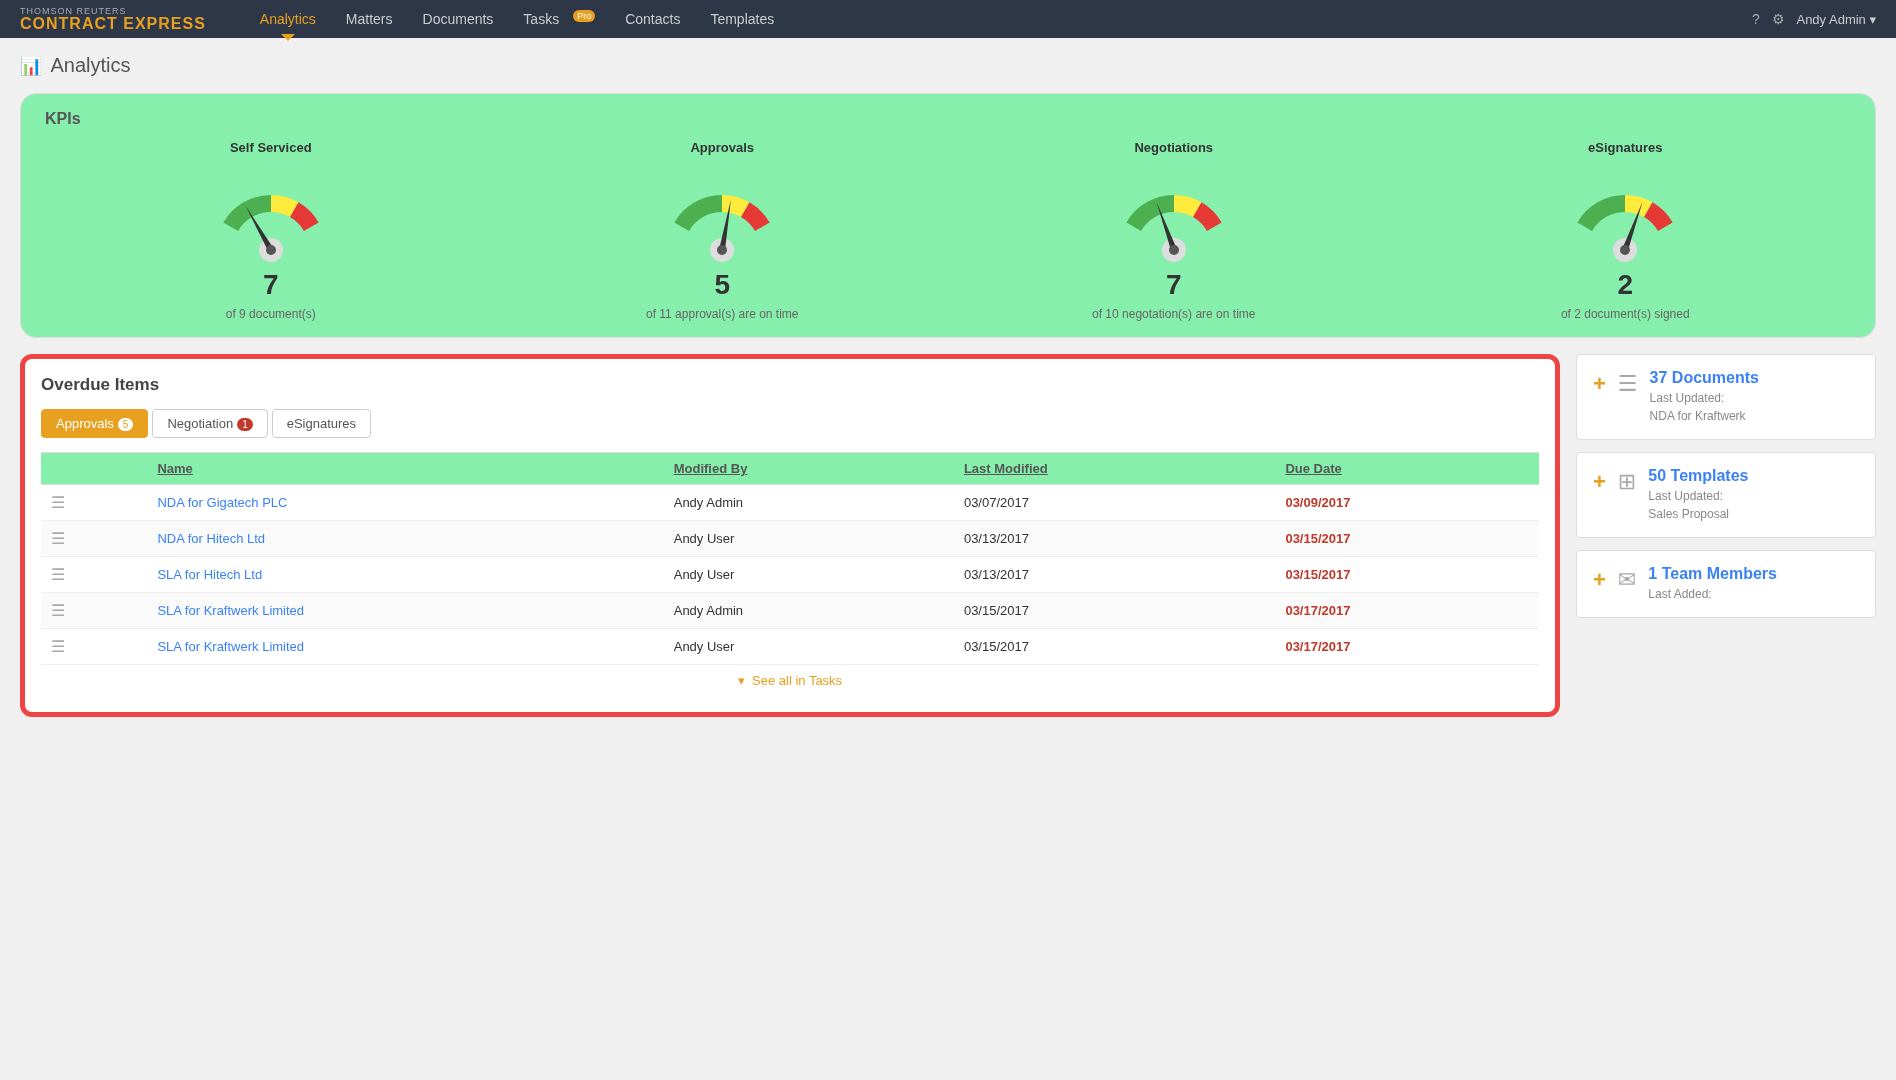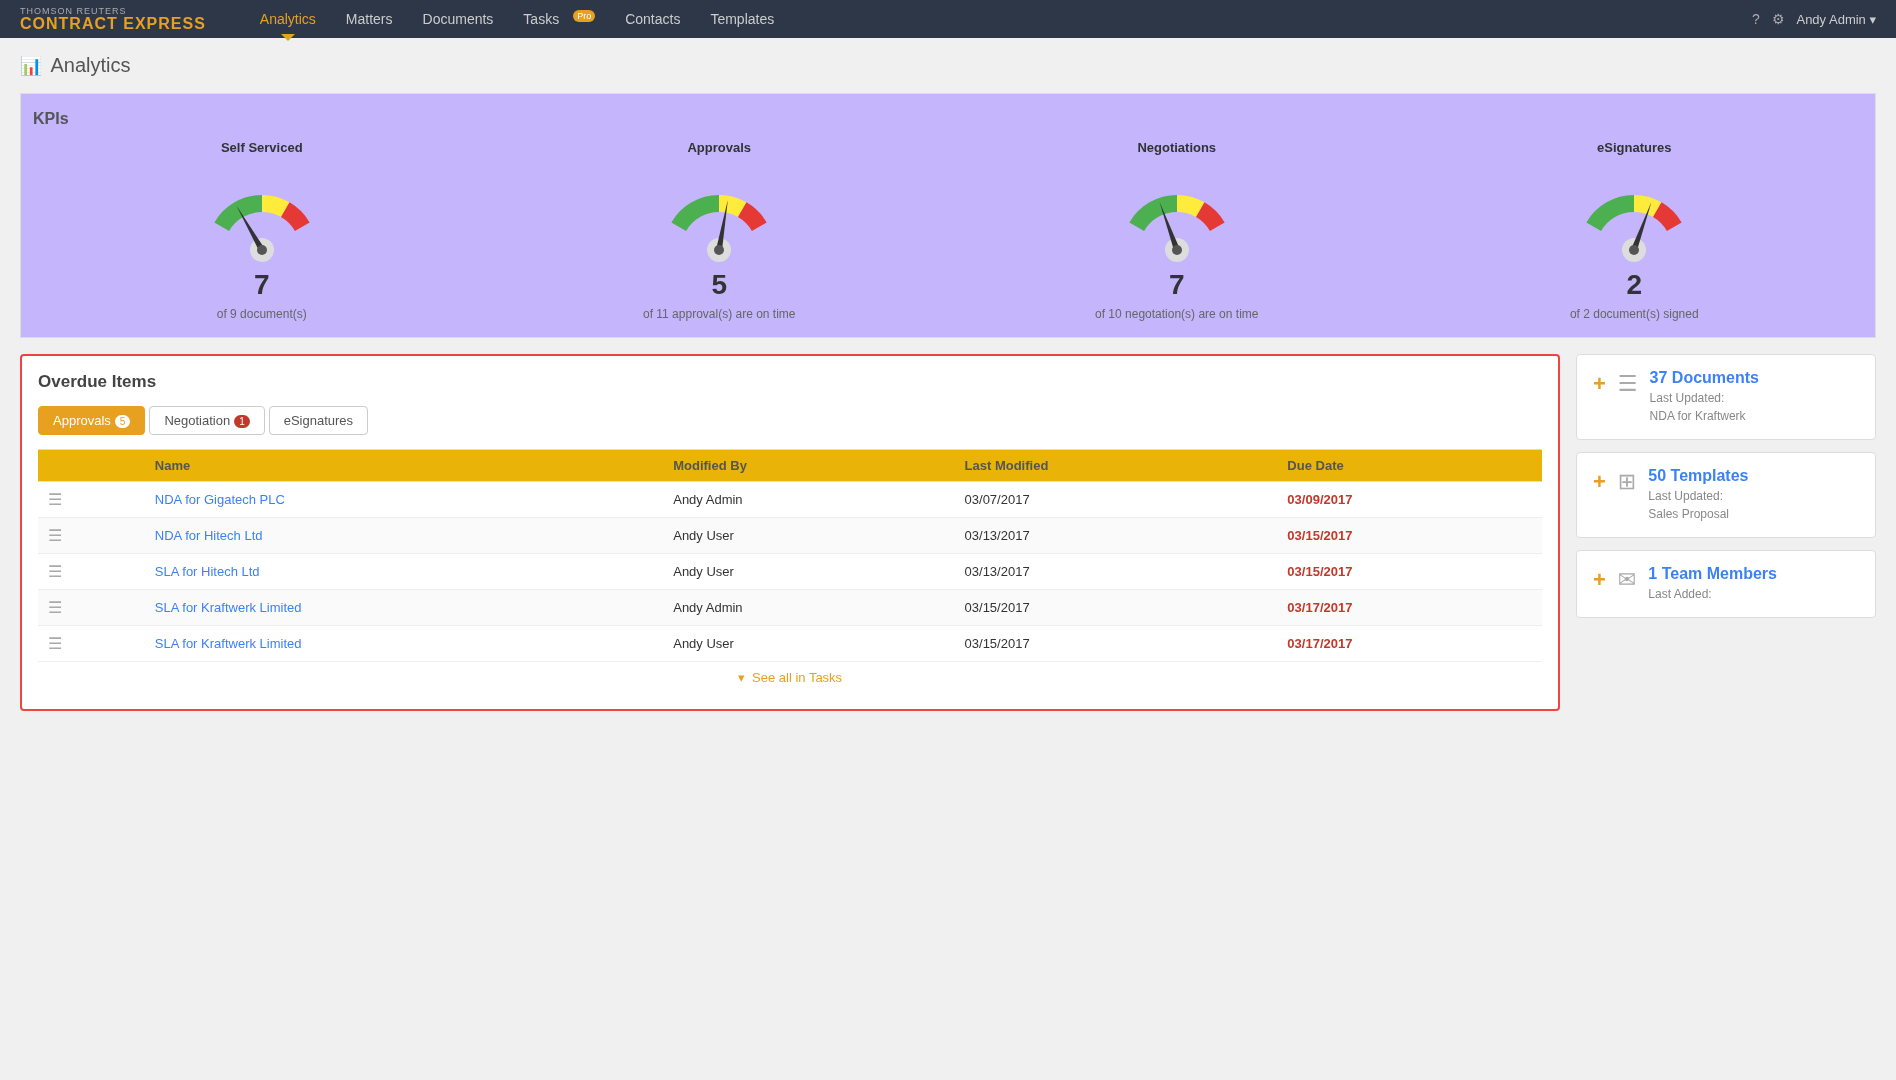--- a/index.html
+++ b/index.html
@@ -76,24 +76,24 @@
       align-items: center;
       gap: 8px;
       margin-bottom: 16px;
       font-size: 20px;
       color: #555;
     }
     .page-title-icon { color: #e8a020; font-size: 18px; }
 
     
     .kpi-card {
-      background: #c4b5fd;
+      background: #86efac;
       border: 1px solid #ddd;
-      border-radius: 0;
-      padding: 16px 12px;
+      border-radius: 16px;
+      padding: 16px 24px;
       margin-bottom: 16px;
     }
     .kpi-card-title {
       font-size: 16px;
       font-weight: bold;
       color: #555;
       margin-bottom: 12px;
     }
     .kpi-gauges {
       display: flex;
@@ -125,22 +125,22 @@
       text-align: center;
     }
 
     
     .bottom-section {
       display: flex;
       gap: 16px;
     }
     .overdue-card {
       background: #fff;
-      border: 2px solid #ef4444;
-      border-radius: 4px;
+      border: 5px solid #ef4444;
+      border-radius: 12px;
       padding: 16px;
       flex: 1;
     }
     .overdue-title {
       font-size: 17px;
       font-weight: bold;
       color: #444;
       margin-bottom: 14px;
     }
     .tabs {
@@ -175,21 +175,22 @@
       width: 100%;
       border-collapse: collapse;
       font-size: 13px;
     }
     thead tr { border-top: 1px solid #ddd; border-bottom: 1px solid #ddd; }
     thead th {
       text-align: left;
       padding: 8px 10px;
       color: #555;
       font-weight: bold;
-      background: #eab308;
+      background: #86efac;
+      text-decoration: underline;
     }
     tbody tr { border-bottom: 1px solid #eee; }
     tbody tr:nth-child(even) { background: #fafafa; }
     tbody td {
       padding: 8px 10px;
       vertical-align: middle;
     }
     .doc-link { color: #3b82f6; text-decoration: none; }
     .overdue-date { font-weight: bold; color: #c0392b; }
     .see-all {

